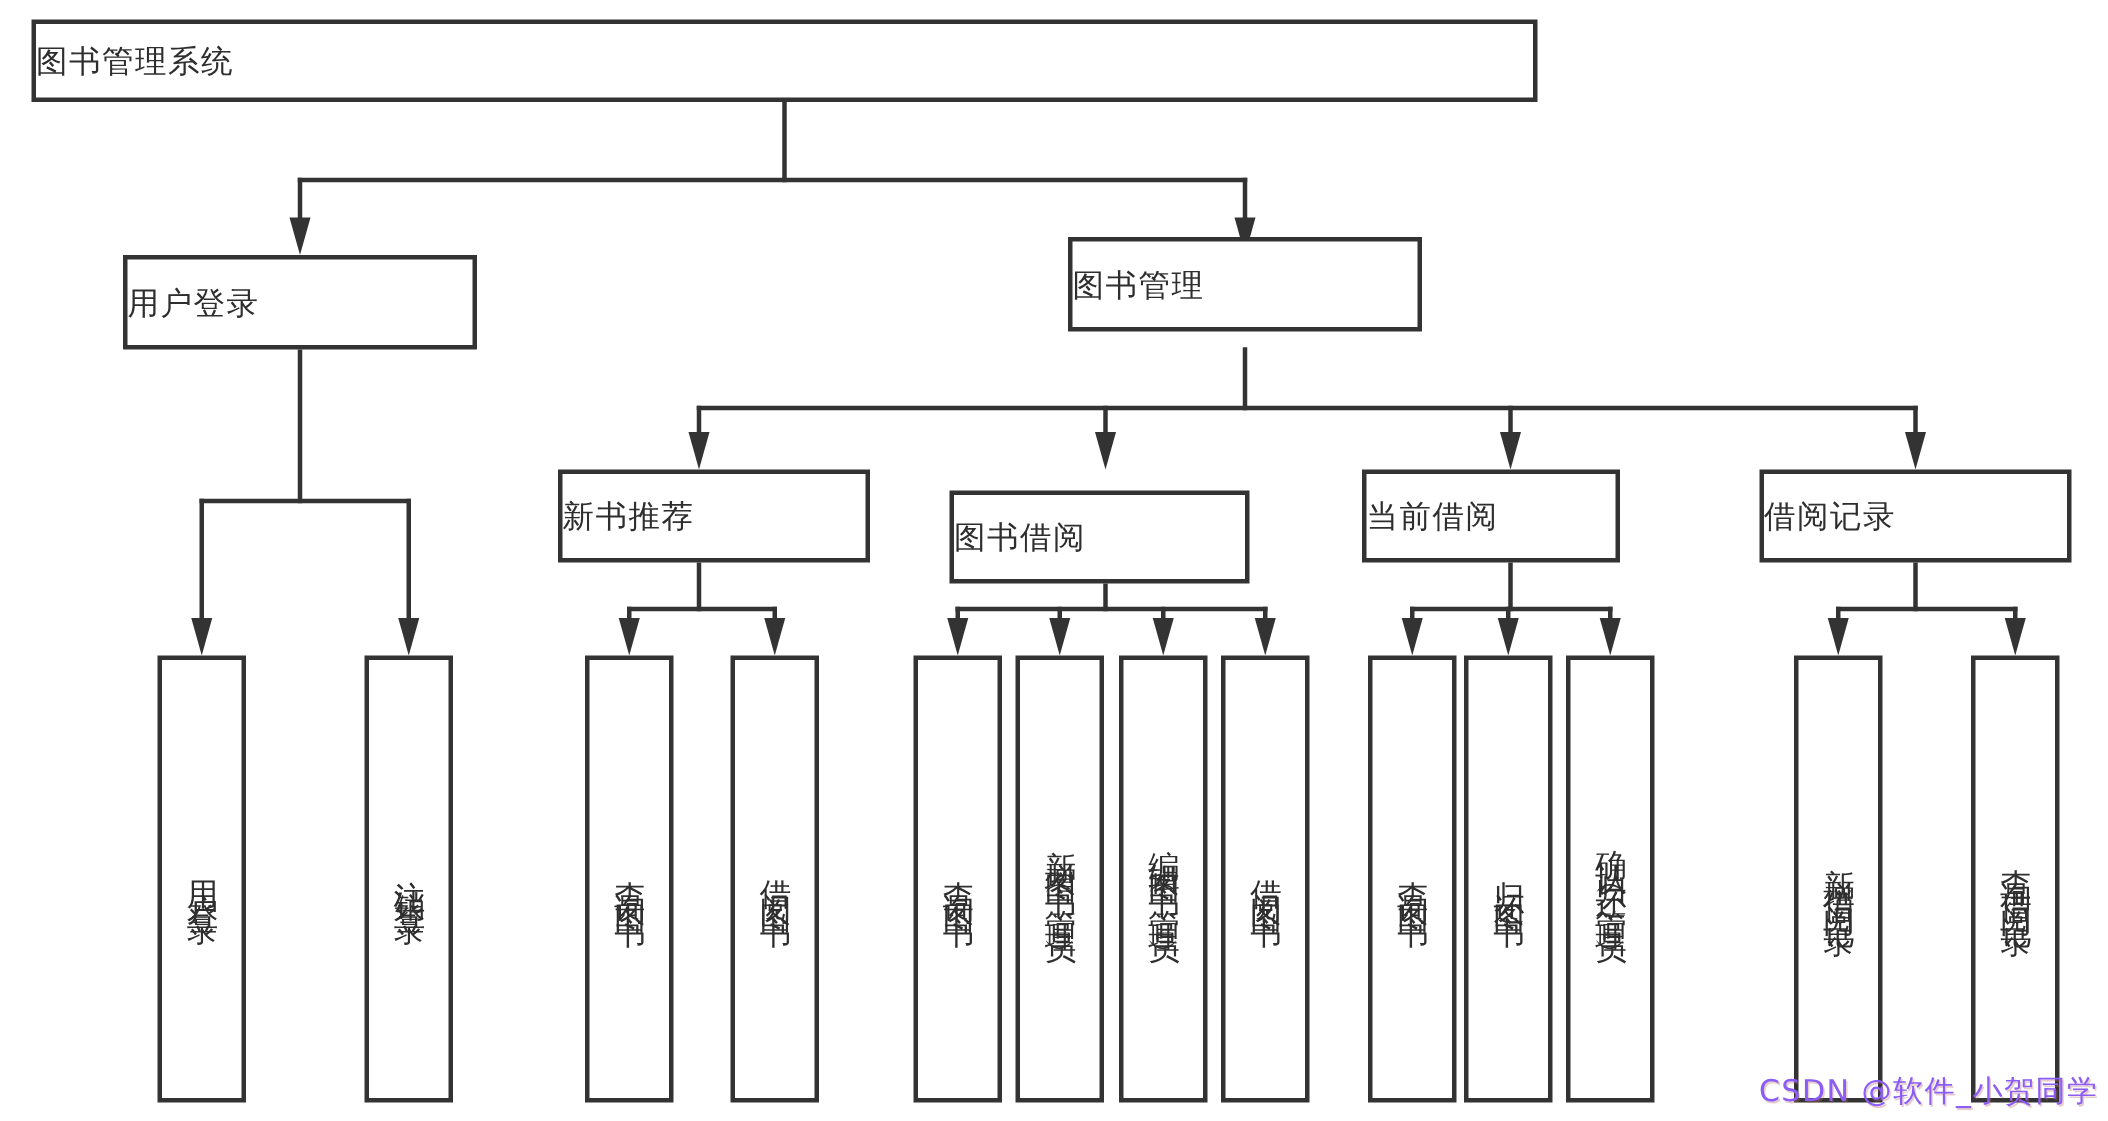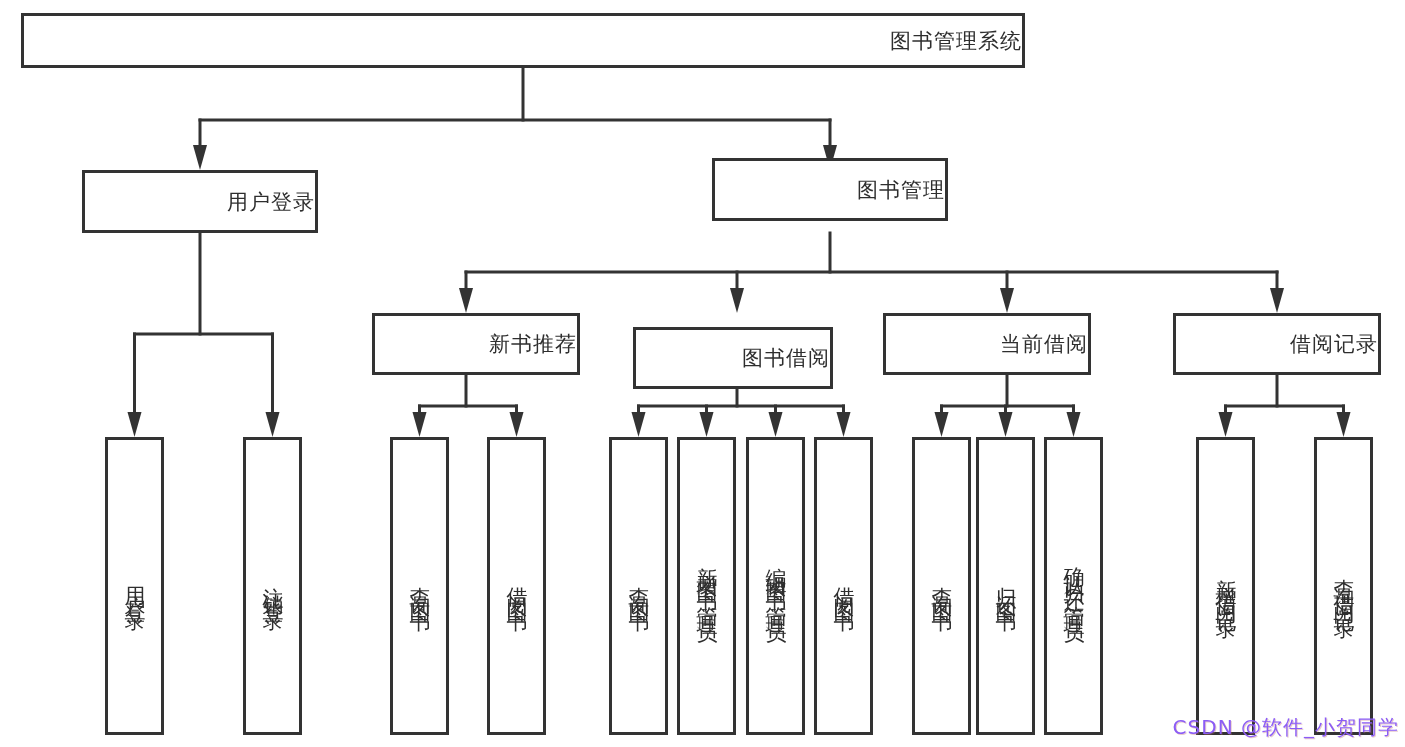--- a/index.html
+++ b/index.html
@@ -21,21 +21,21 @@
     position:absolute;
     left:0;top:0;
     width:1405px;height:747px;
   }
   .node{
     position:absolute;
     border:3px solid var(--line);
     background:#fff;
     display:flex;
     align-items:center;
-    justify-content:flex-end;
+    justify-content:flex-start;
     color:var(--text);
     font-size:21px;
     letter-spacing:1px;
     text-align:center;
   }
   .leaf{
     position:absolute;
     border:3px solid var(--line);
     background:#fff;
     display:flex;
@@ -153,21 +153,21 @@
   <div class="node" style="left:712px;top:158px;width:236px;height:63px">
     <span>图书管理</span>
   </div>
 
   <div class="node" style="left:372px;top:313px;width:208px;height:62px">
     <span>新书推荐</span>
   </div>
   <div class="node" style="left:633px;top:327px;width:200px;height:62px">
     <span>图书借阅</span>
   </div>
-  <div class="node" style="left:883px;top:313px;width:208px;height:62px">
+  <div class="node" style="left:908px;top:313px;width:172px;height:62px">
     <span>当前借阅</span>
   </div>
   <div class="node" style="left:1173px;top:313px;width:208px;height:62px">
     <span>借阅记录</span>
   </div>
 
   <div class="leaf" style="left:105px;top:437px;width:59px;height:298px">
     <span>用户登录</span>
   </div>
   <div class="leaf" style="left:243px;top:437px;width:59px;height:298px">

